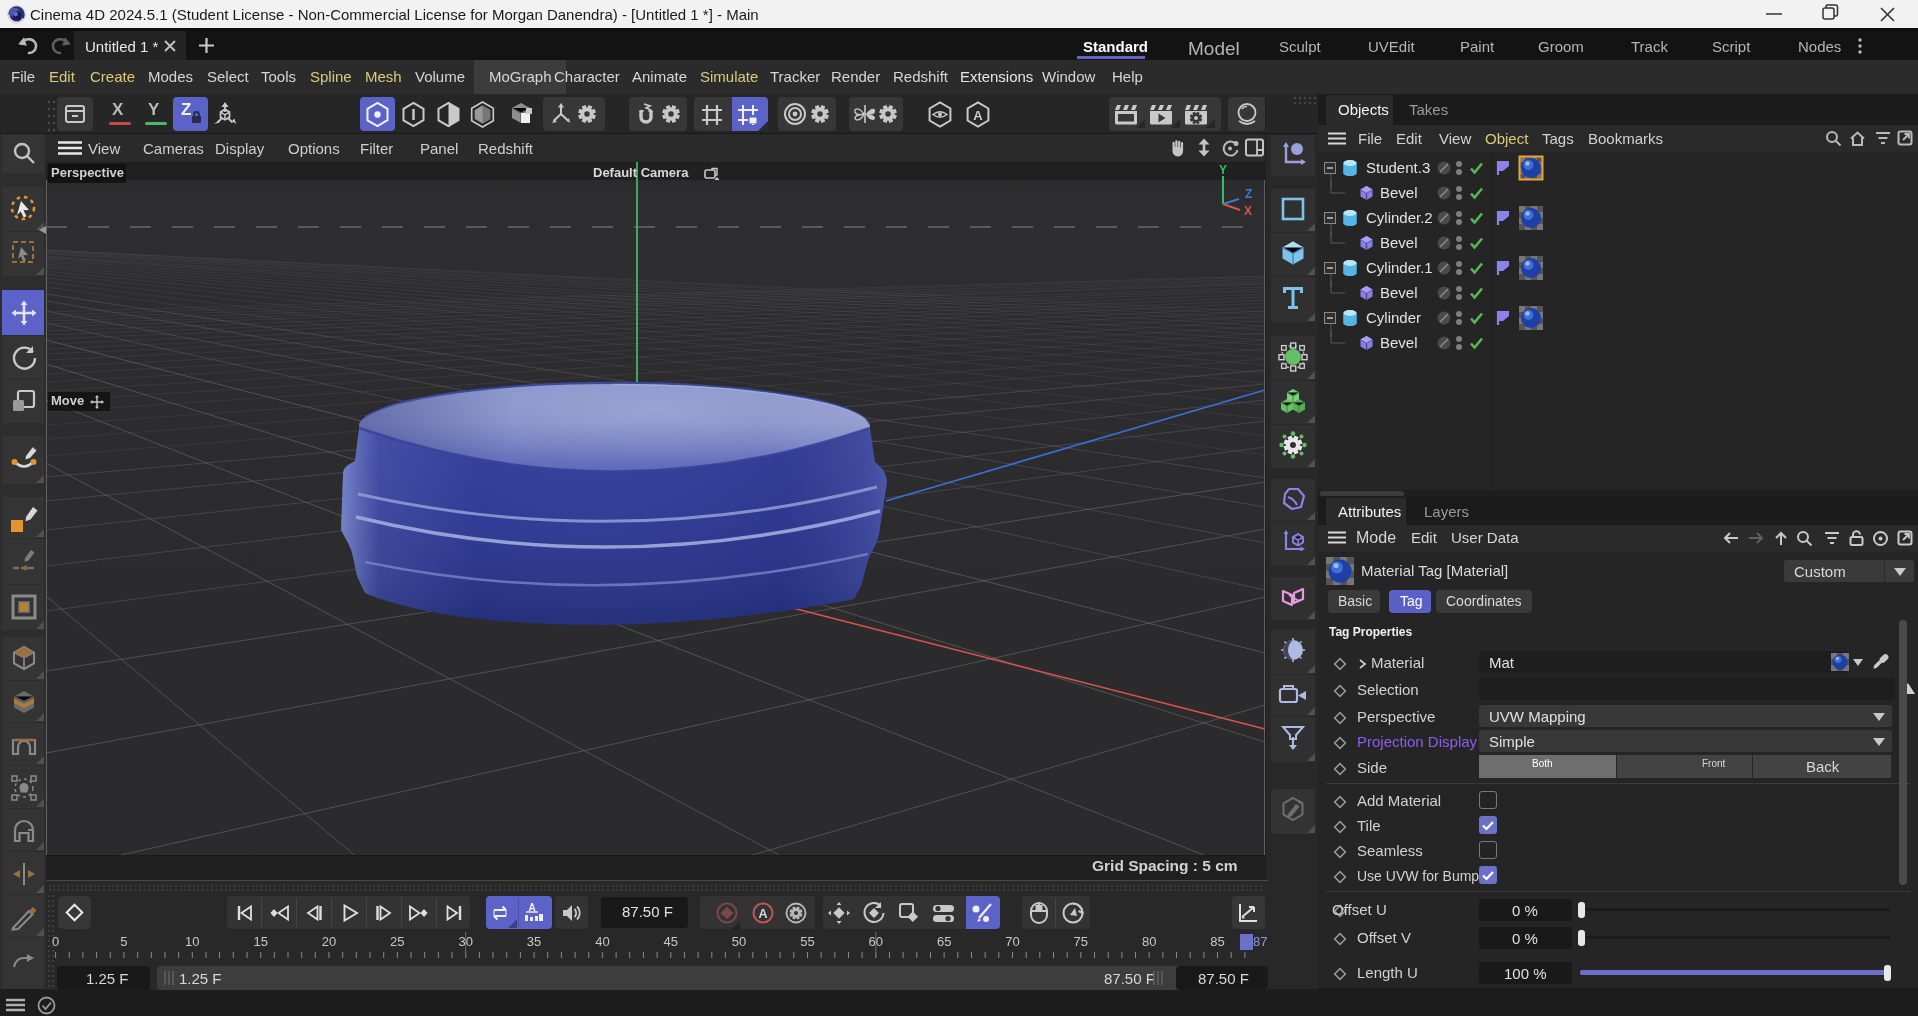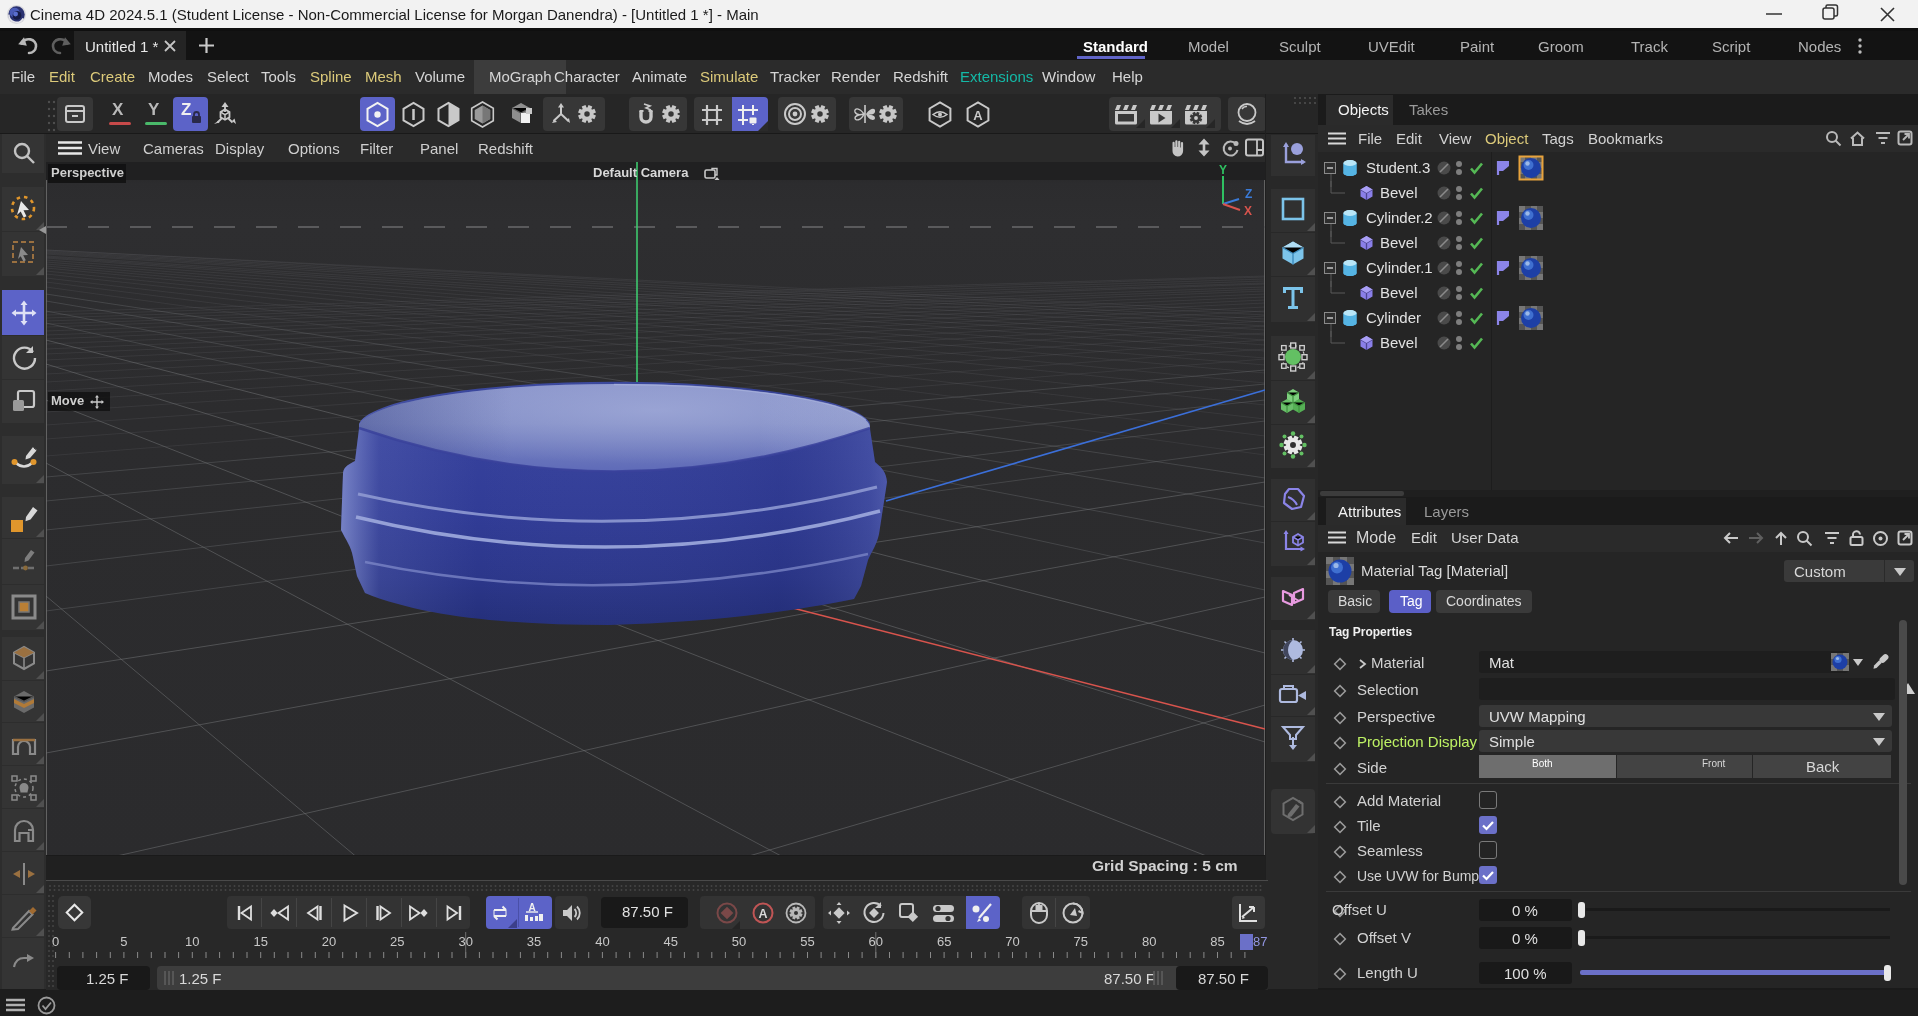--- a/index.html
+++ b/index.html
@@ -33,21 +33,21 @@
 <div class="abs" style="left:74px;top:31px;width:112px;height:29px;background:#242424"></div>
 <div class="abs" style="left:85px;top:38px;font-size:15px;color:#e8e8e8;font-weight:normal;white-space:nowrap;">Untitled 1 *</div>
 <svg style="left:163px;top:39px" width="14" height="14" viewBox="0 0 14 14">
     <path d="M2 2l10 10M12 2L2 12" stroke="#c4c4c4" stroke-width="1.8"></path>
   </svg>
 <svg style="left:199px;top:38px" width="15" height="15" viewBox="0 0 15 15">
     <path d="M7.5 0v15M0 7.5h15" stroke="#c9c9c9" stroke-width="2.2"></path>
   </svg>
 <div class="abs" style="left:1083px;top:38px;font-size:15px;color:#ffffff;font-weight:bold;white-space:nowrap;">Standard</div>
 <div class="abs" style="left:1077px;top:56px;width:68px;height:3px;background:#6165c8"></div>
-<div class="abs" style="left:1188px;top:38px;font-size:15px;color:#b4b4b4;font-weight:normal;white-space:nowrap;">Model</div>
+<div class="abs" style="left:1188px;top:38px;font-size:19px;color:#b4b4b4;font-weight:normal;white-space:nowrap;">Model</div>
 <div class="abs" style="left:1279px;top:38px;font-size:15px;color:#b4b4b4;font-weight:normal;white-space:nowrap;">Sculpt</div>
 <div class="abs" style="left:1368px;top:38px;font-size:15px;color:#b4b4b4;font-weight:normal;white-space:nowrap;">UVEdit</div>
 <div class="abs" style="left:1460px;top:38px;font-size:15px;color:#b4b4b4;font-weight:normal;white-space:nowrap;">Paint</div>
 <div class="abs" style="left:1538px;top:38px;font-size:15px;color:#b4b4b4;font-weight:normal;white-space:nowrap;">Groom</div>
 <div class="abs" style="left:1631px;top:38px;font-size:15px;color:#b4b4b4;font-weight:normal;white-space:nowrap;">Track</div>
 <div class="abs" style="left:1712px;top:38px;font-size:15px;color:#b4b4b4;font-weight:normal;white-space:nowrap;">Script</div>
 <div class="abs" style="left:1798px;top:38px;font-size:15px;color:#b4b4b4;font-weight:normal;white-space:nowrap;">Nodes</div>
 <svg style="left:1856px;top:37px" width="8" height="18" viewBox="0 0 8 18">
     <circle cx="4" cy="3" r="1.7" fill="#bbb"></circle>
     <circle cx="4" cy="9" r="1.7" fill="#bbb"></circle>
@@ -64,21 +64,21 @@
 <div class="abs" style="left:310px;top:68px;font-size:15px;color:#dcca7a;font-weight:normal;white-space:nowrap;">Spline</div>
 <div class="abs" style="left:365px;top:68px;font-size:15px;color:#dcca7a;font-weight:normal;white-space:nowrap;">Mesh</div>
 <div class="abs" style="left:415px;top:68px;font-size:15px;color:#d6d6d6;font-weight:normal;white-space:nowrap;">Volume</div>
 <div class="abs" style="left:489px;top:68px;font-size:15px;color:#d6d6d6;font-weight:normal;white-space:nowrap;">MoGraph</div>
 <div class="abs" style="left:554px;top:68px;font-size:15px;color:#d6d6d6;font-weight:normal;white-space:nowrap;">Character</div>
 <div class="abs" style="left:632px;top:68px;font-size:15px;color:#d6d6d6;font-weight:normal;white-space:nowrap;">Animate</div>
 <div class="abs" style="left:700px;top:68px;font-size:15px;color:#dcca7a;font-weight:normal;white-space:nowrap;">Simulate</div>
 <div class="abs" style="left:770px;top:68px;font-size:15px;color:#d6d6d6;font-weight:normal;white-space:nowrap;">Tracker</div>
 <div class="abs" style="left:831px;top:68px;font-size:15px;color:#d6d6d6;font-weight:normal;white-space:nowrap;">Render</div>
 <div class="abs" style="left:893px;top:68px;font-size:15px;color:#d6d6d6;font-weight:normal;white-space:nowrap;">Redshift</div>
-<div class="abs" style="left:960px;top:68px;font-size:15px;color:#14b8a6;font-weight:normal;white-space:nowrap;">Extensions</div>
+<div class="abs" style="left:960px;top:68px;font-size:15px;color:#e5e5e5;font-weight:normal;white-space:nowrap;">Extensions</div>
 <div class="abs" style="left:1042px;top:68px;font-size:15px;color:#d6d6d6;font-weight:normal;white-space:nowrap;">Window</div>
 <div class="abs" style="left:1112px;top:68px;font-size:15px;color:#d6d6d6;font-weight:normal;white-space:nowrap;">Help</div>
 <div class="abs" style="left:0px;top:94px;width:1918px;height:40px;background:#262626;border-bottom:1px solid #191919"></div>
 <svg style="left:46px;top:98px" width="14" height="34" viewBox="0 0 14 34">
     <circle cx="3" cy="4" r="1.2" fill="#4e4e4e"></circle>
     <circle cx="8" cy="4" r="1.2" fill="#4e4e4e"></circle>
     <circle cx="3" cy="11" r="1.2" fill="#4e4e4e"></circle>
     <circle cx="8" cy="11" r="1.2" fill="#4e4e4e"></circle>
     <circle cx="3" cy="18" r="1.2" fill="#4e4e4e"></circle>
     <circle cx="8" cy="18" r="1.2" fill="#4e4e4e"></circle>
@@ -911,21 +911,21 @@
 <svg style="left:1333px;top:711px" width="14" height="14" viewBox="0 0 14 14">
     <rect x="3.2" y="3.2" width="7.6" height="7.6" fill="none" stroke="#9a9a9a" stroke-width="1.5" transform="rotate(45 7 7)"></rect>
   </svg>
 <div class="abs" style="left:1357px;top:708px;font-size:15px;color:#d2d2d2;font-weight:normal;white-space:nowrap;">Perspective</div>
 <div class="abs" style="left:1479px;top:705px;width:413px;height:22px;background:#383838;border-radius:3px"></div>
 <div class="abs" style="left:1489px;top:708px;font-size:15px;color:#e0e0e0;font-weight:normal;white-space:nowrap;">UVW Mapping</div>
 <div class="abs" style="left:1873px;top:713px;width:0;height:0;border-left:6px solid transparent;border-right:6px solid transparent;border-top:8px solid #c9c9c9"></div>
 <svg style="left:1333px;top:736px" width="14" height="14" viewBox="0 0 14 14">
     <rect x="3.2" y="3.2" width="7.6" height="7.6" fill="none" stroke="#9a9a9a" stroke-width="1.5" transform="rotate(45 7 7)"></rect>
   </svg>
-<div class="abs" style="left:1357px;top:733px;font-size:15px;color:#bef264;font-weight:normal;white-space:nowrap;">Projection Display</div>
+<div class="abs" style="left:1357px;top:733px;font-size:15px;color:#8b5cf6;font-weight:normal;white-space:nowrap;">Projection Display</div>
 <div class="abs" style="left:1479px;top:730px;width:413px;height:22px;background:#383838;border-radius:3px"></div>
 <div class="abs" style="left:1489px;top:733px;font-size:15px;color:#e0e0e0;font-weight:normal;white-space:nowrap;">Simple</div>
 <div class="abs" style="left:1873px;top:738px;width:0;height:0;border-left:6px solid transparent;border-right:6px solid transparent;border-top:8px solid #c9c9c9"></div>
 <svg style="left:1333px;top:762px" width="14" height="14" viewBox="0 0 14 14">
     <rect x="3.2" y="3.2" width="7.6" height="7.6" fill="none" stroke="#9a9a9a" stroke-width="1.5" transform="rotate(45 7 7)"></rect>
   </svg>
 <div class="abs" style="left:1357px;top:759px;font-size:15px;color:#d2d2d2;font-weight:normal;white-space:nowrap;">Side</div>
 <div class="abs" style="left:1479px;top:755px;width:137px;height:23px;background:#6e6e6e"></div>
 <div class="abs" style="left:1617px;top:755px;width:135px;height:23px;background:#434343"></div>
 <div class="abs" style="left:1753px;top:755px;width:138px;height:23px;background:#434343"></div>

